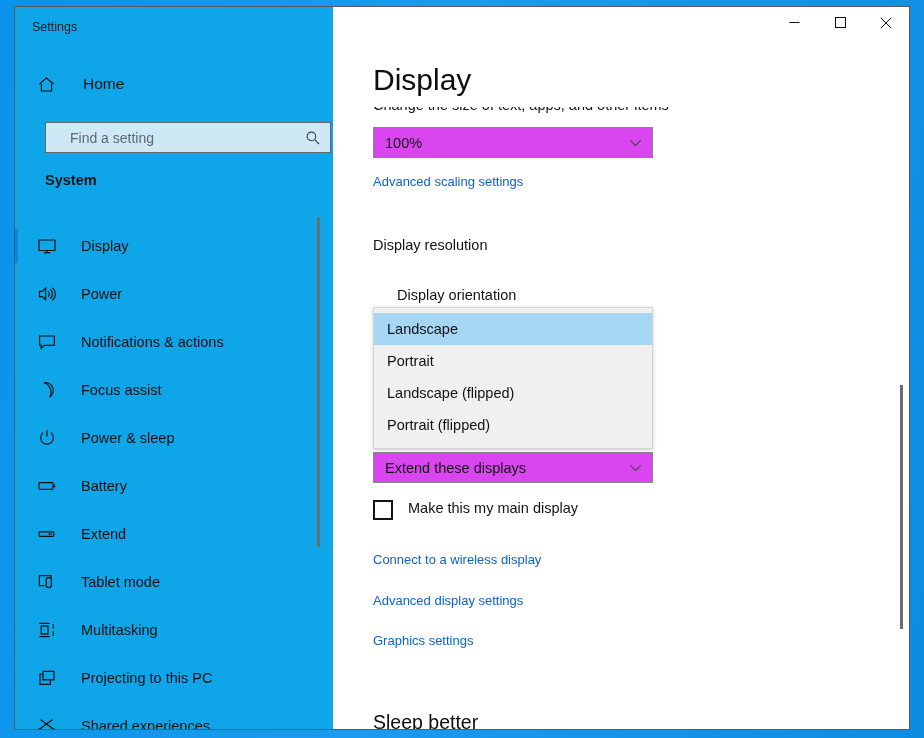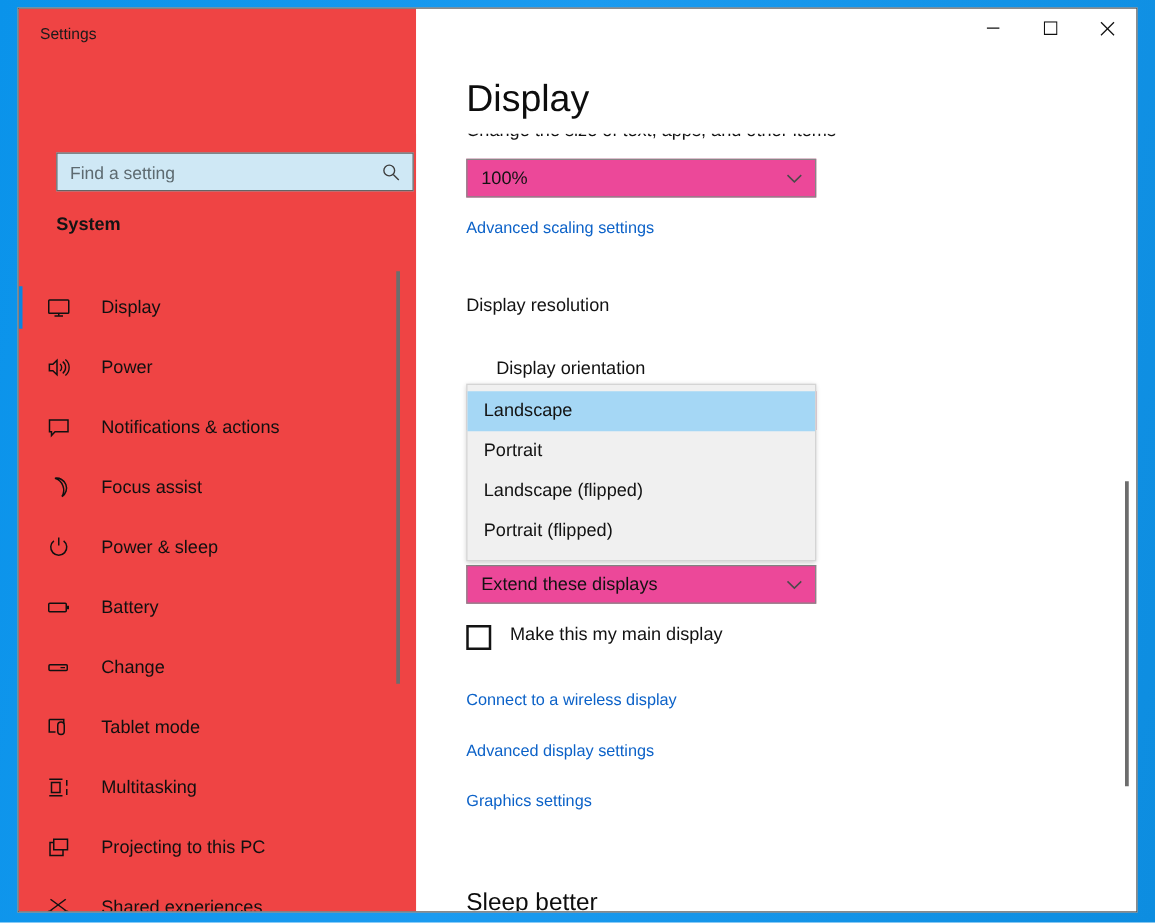--- a/index.html
+++ b/index.html
@@ -26,21 +26,21 @@
     border: 1px solid #5a5a5a;
     overflow: hidden;
     display: flex;
   }
 
   
   #sidebar {
     position: relative;
     width: 318px;
     height: 100%;
-    background: #ef4444;
+    background: #0ea5e9;
     flex: 0 0 318px;
     overflow: hidden;
   }
 
   .titlebar-left {
     height: 40px;
     display: flex;
     align-items: center;
     padding-left: 17px;
   }
@@ -80,21 +80,21 @@
     align-items: center;
   }
   #search-box input {
     flex: 1;
     border: 0;
     outline: 0;
     background: transparent;
     font-family: "Liberation Sans", sans-serif;
     font-size: 14px;
     color: #3d3d3d;
-    padding-left: 10px;
+    padding-left: 24px;
   }
   #search-box input::placeholder { color: #5d6a70; opacity: 1; }
   #search-box .search-ico { padding: 0 9px 0 4px; display:flex; align-items:center;}
 
   #system-header {
     position: absolute;
     left: 30px;
     top: 165px;
     font-size: 14.5px;
     font-weight: bold;
@@ -222,21 +222,21 @@
     top: 90px;
     left: 40px;
     width: 480px;
     z-index: 11;
   }
 
   .combobox {
     position: relative;
     width: 280px;
     height: 31px;
-    background: #ec4899;
+    background: #d946ef;
     border: 1px solid #868686;
     display: flex;
     align-items: center;
     cursor: default;
   }
   .combobox .cb-value {
     font-size: 14.5px;
     color: #121212;
     padding-left: 11px;
     white-space: nowrap;
@@ -338,20 +338,29 @@
 <body>
 
 <div id="settings-window">
 
   <div id="sidebar">
 
     <div class="titlebar-left">
       <span class="title-text">Settings</span>
     </div>
 
+    <div id="home-row">
+      <span class="icon-wrap">
+        <svg width="19" height="19" viewBox="0 0 19 19">
+          <path d="M2.5 9 L9.5 3 L16.5 9" fill="none" stroke="#101010" stroke-width="1.2"></path>
+          <path d="M4.4 8.4 L4.4 16 L14.6 16 L14.6 8.4" fill="none" stroke="#101010" stroke-width="1.2"></path>
+        </svg>
+      </span>
+      <span class="home-label">Home</span>
+    </div>
 
     <div id="search-box">
       <input type="text" placeholder="Find a setting" style="">
       <span class="search-ico">
         <svg width="16" height="16" viewBox="0 0 16 16">
           <circle cx="6.4" cy="6.4" r="4.3" fill="none" stroke="#3d3d3d" stroke-width="1.1"></circle>
           <line x1="9.6" y1="9.6" x2="14" y2="14" stroke="#3d3d3d" stroke-width="1.1"></line>
         </svg>
       </span>
     </div>
@@ -428,21 +437,21 @@
       </div>
 
       <div class="nav-item">
 
         <span class="nav-ico">
           <svg width="20" height="20" viewBox="0 0 20 20">
             <rect x="2.2" y="7.8" width="14.6" height="4.6" rx="0.8" fill="none" stroke="#101010" stroke-width="1.2"></rect>
             <line x1="11.4" y1="10.1" x2="15" y2="10.1" stroke="#101010" stroke-width="1.1"></line>
           </svg>
         </span>
-        <span class="nav-label">Change</span>
+        <span class="nav-label">Extend</span>
       </div>
 
       <div class="nav-item">
 
         <span class="nav-ico">
           <svg width="20" height="20" viewBox="0 0 20 20">
             <path d="M2.4 3.6 L14 3.6 L14 7" fill="none" stroke="#101010" stroke-width="1.2"></path>
             <path d="M2.4 3.6 L2.4 13.6 L7.4 13.6" fill="none" stroke="#101010" stroke-width="1.2"></path>
             <path d="M9.2 8.2 A2.6 2.6 0 0 1 14.4 8.2 L14.4 13 A2.6 2.6 0 0 1 9.2 13 Z" fill="none" stroke="#101010" stroke-width="1.2"></path>
           </svg>

